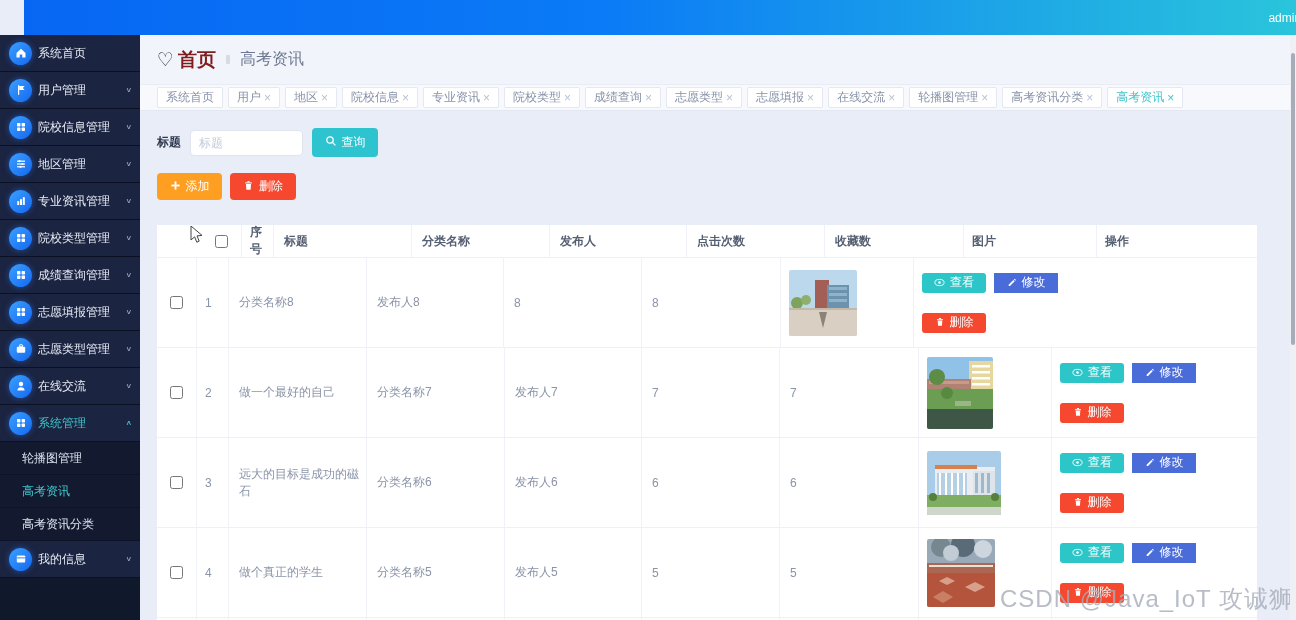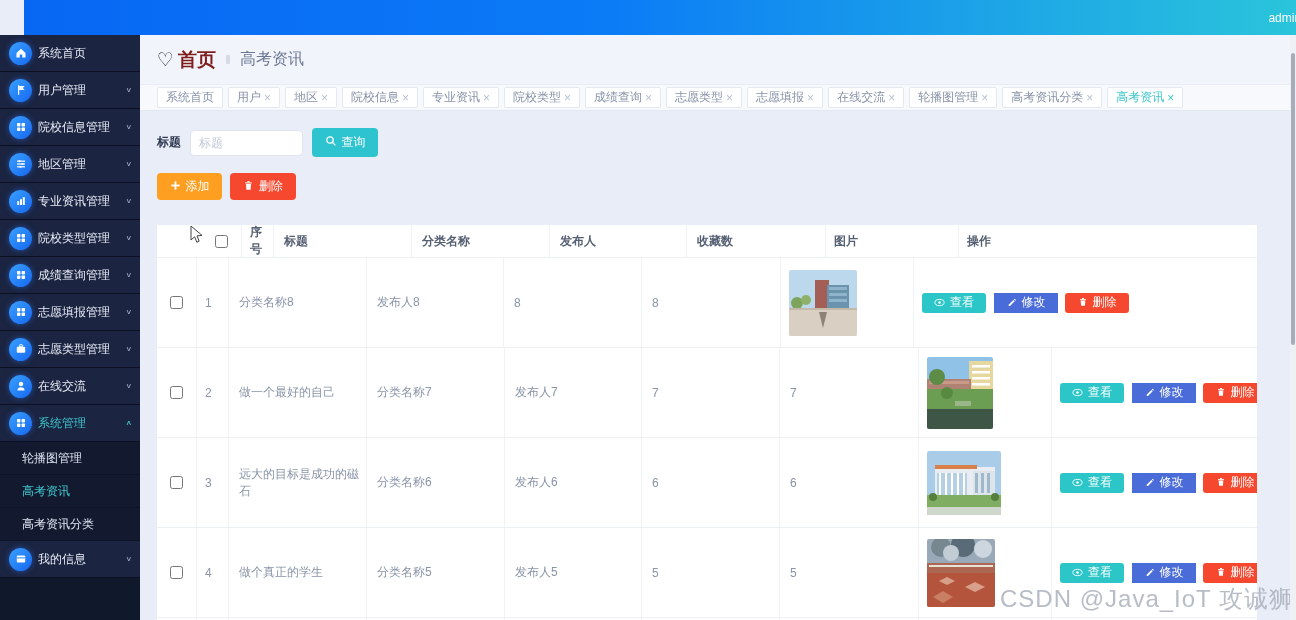--- a/index.html
+++ b/index.html
@@ -69,21 +69,21 @@
   .c-no { width:32px; padding-left:8px; }
   .c-title { width:138px; }
   .c-cat { width:138px; }
   .c-pub { width:137px; }
   .c-clk { width:138px; }
   .c-fav { width:139px; }
   .c-img { width:133px; padding-left:8px; }
   .c-op { flex:1; padding-left:8px; }
   input[type=checkbox] { width:13px; height:13px; accent-color:#fff; border:1px solid #c8cfdd; cursor:pointer; }
   .photo { border-radius:2px; display:block; }
-  .ops { display:flex; gap:7px; }
+  .ops { display:flex; flex-direction:column; gap:20px; }
   .ops-line { display:flex; gap:8px; }
   .btn-view { width:64px; height:20px; background:#2cc6c8; border-radius:3px; }
   .btn-edit { width:64px; height:20px; background:#4a6cd9; border-radius:0; }
   .btn-del { width:64px; height:20px; background:#f5482e; border-radius:3px; }
 
   
   .watermark { position:absolute; right:2px; top:583px; font-size:24px; color:rgba(165,171,184,.8);
     letter-spacing:1px; z-index:40; white-space:nowrap; }
   .cursor { position:absolute; left:190px; top:226px; z-index:50; pointer-events:none; }
   .scrollbar { position:absolute; right:0; top:35px; width:6px; height:585px; background:#eef0f6; z-index:45; }
@@ -362,20 +362,21 @@
   <div class="table-card">
 
     <div class="trow head">
       <div class="cell c-cb">
           <input type="checkbox" style="">
         </div>
       <div class="cell c-no">序号</div>
       <div class="cell c-title">标题</div>
       <div class="cell c-cat">分类名称</div>
       <div class="cell c-pub">发布人</div>
+      <div class="cell c-clk">点击次数</div>
       <div class="cell c-fav">收藏数</div>
       <div class="cell c-img">图片</div>
       <div class="cell c-op">操作</div>
     </div>
 
     <div class="trow body-row">
       <div class="cell c-cb">
           <input type="checkbox" style="">
         </div>
       <div class="cell c-no">1</div>

